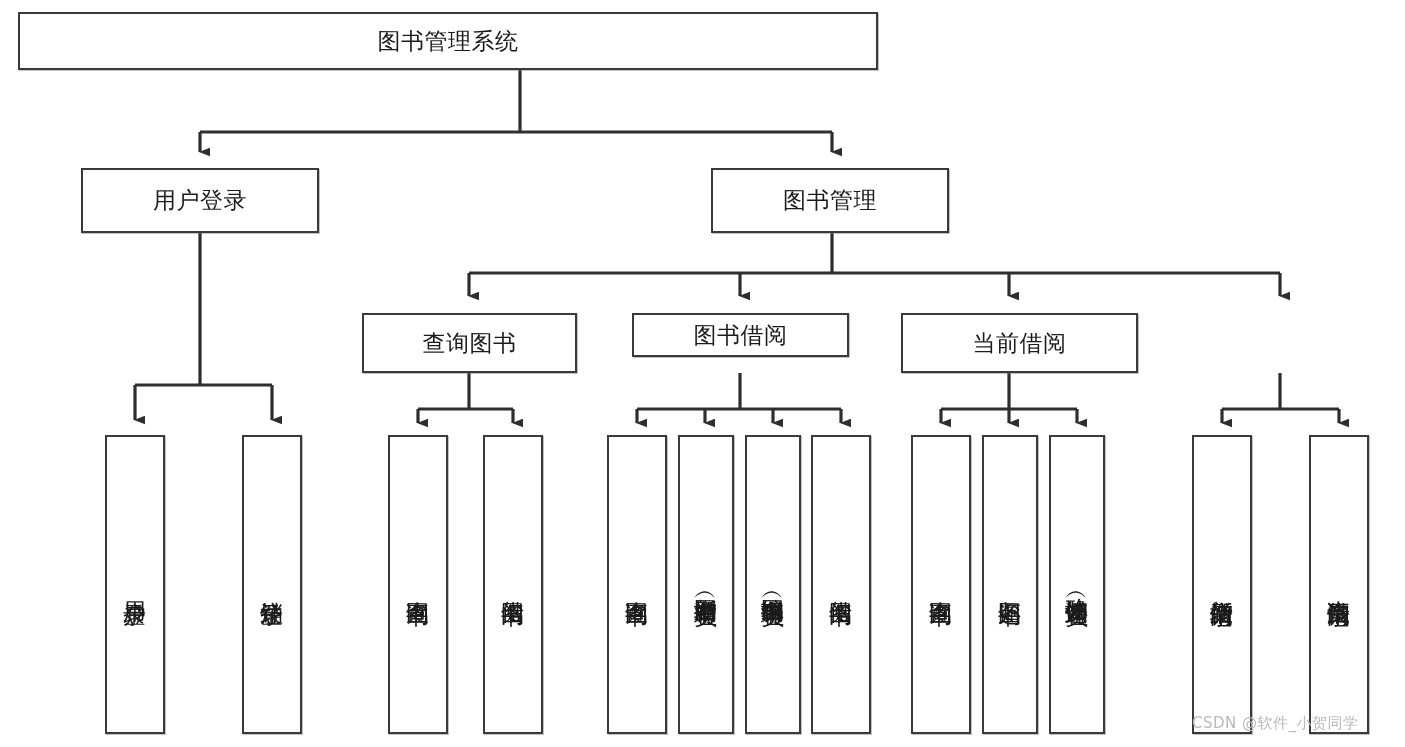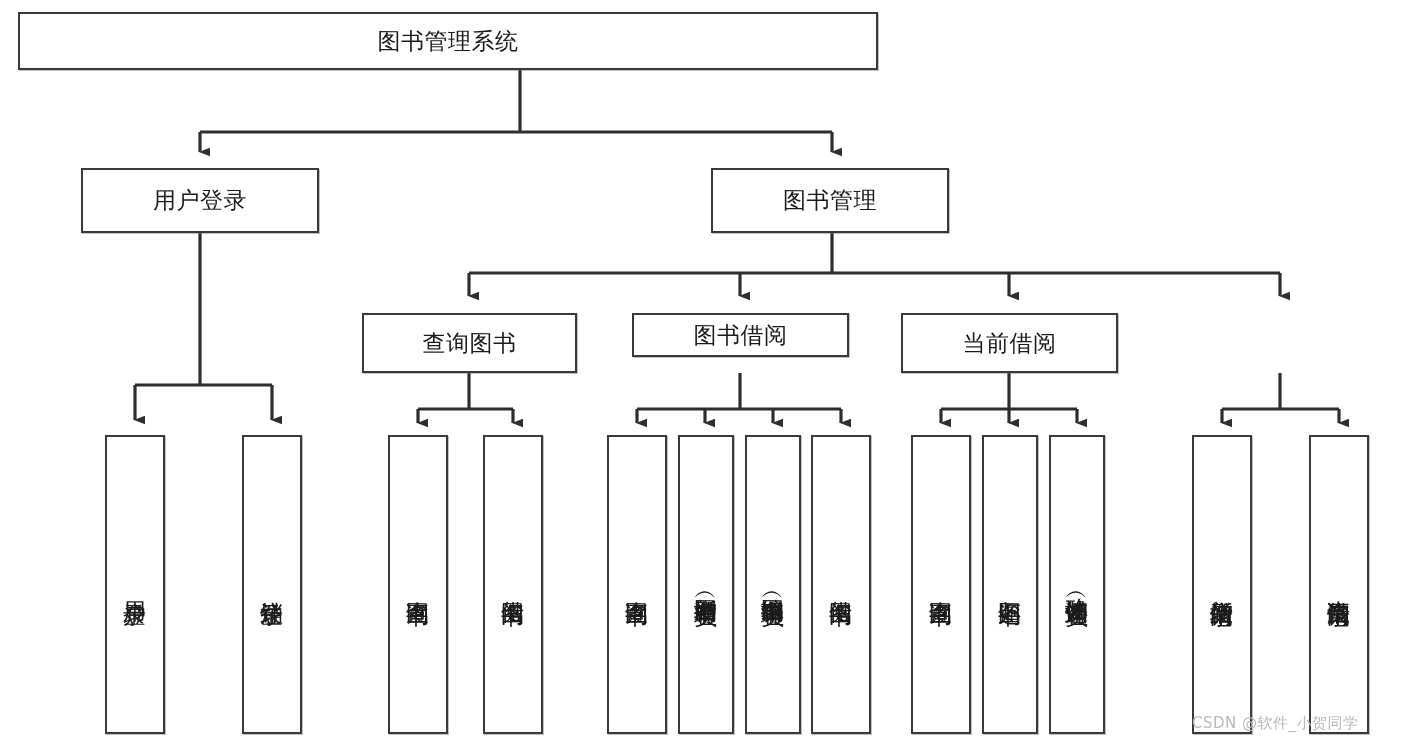--- a/index.html
+++ b/index.html
@@ -133,21 +133,21 @@
   <div class="node horizontal" style="left:711px; top:168px; width:238px; height:65px;text-align:right;">
     <span class="label">图书管理</span>
   </div>
 
   <div class="node horizontal" style="left:362px; top:313px; width:215px; height:60px;">
     <span class="label">查询图书</span>
   </div>
   <div class="node horizontal" style="left:632px; top:313px; width:217px; height:44px;">
     <span class="label">图书借阅</span>
   </div>
-  <div class="node horizontal" style="left:901px; top:313px; width:217px; height:60px;">
+  <div class="node horizontal" style="left:901px; top:313px; width:237px; height:60px;">
     <span class="label">当前借阅</span>
   </div>
 
   <div class="node vertical" style="left:105px; top:435px; width:60px; height:299px;">
     <span class="label">用户登录</span>
   </div>
   <div class="node vertical" style="left:242px; top:435px; width:60px; height:299px;">
     <span class="label">注销登录</span>
   </div>
 

